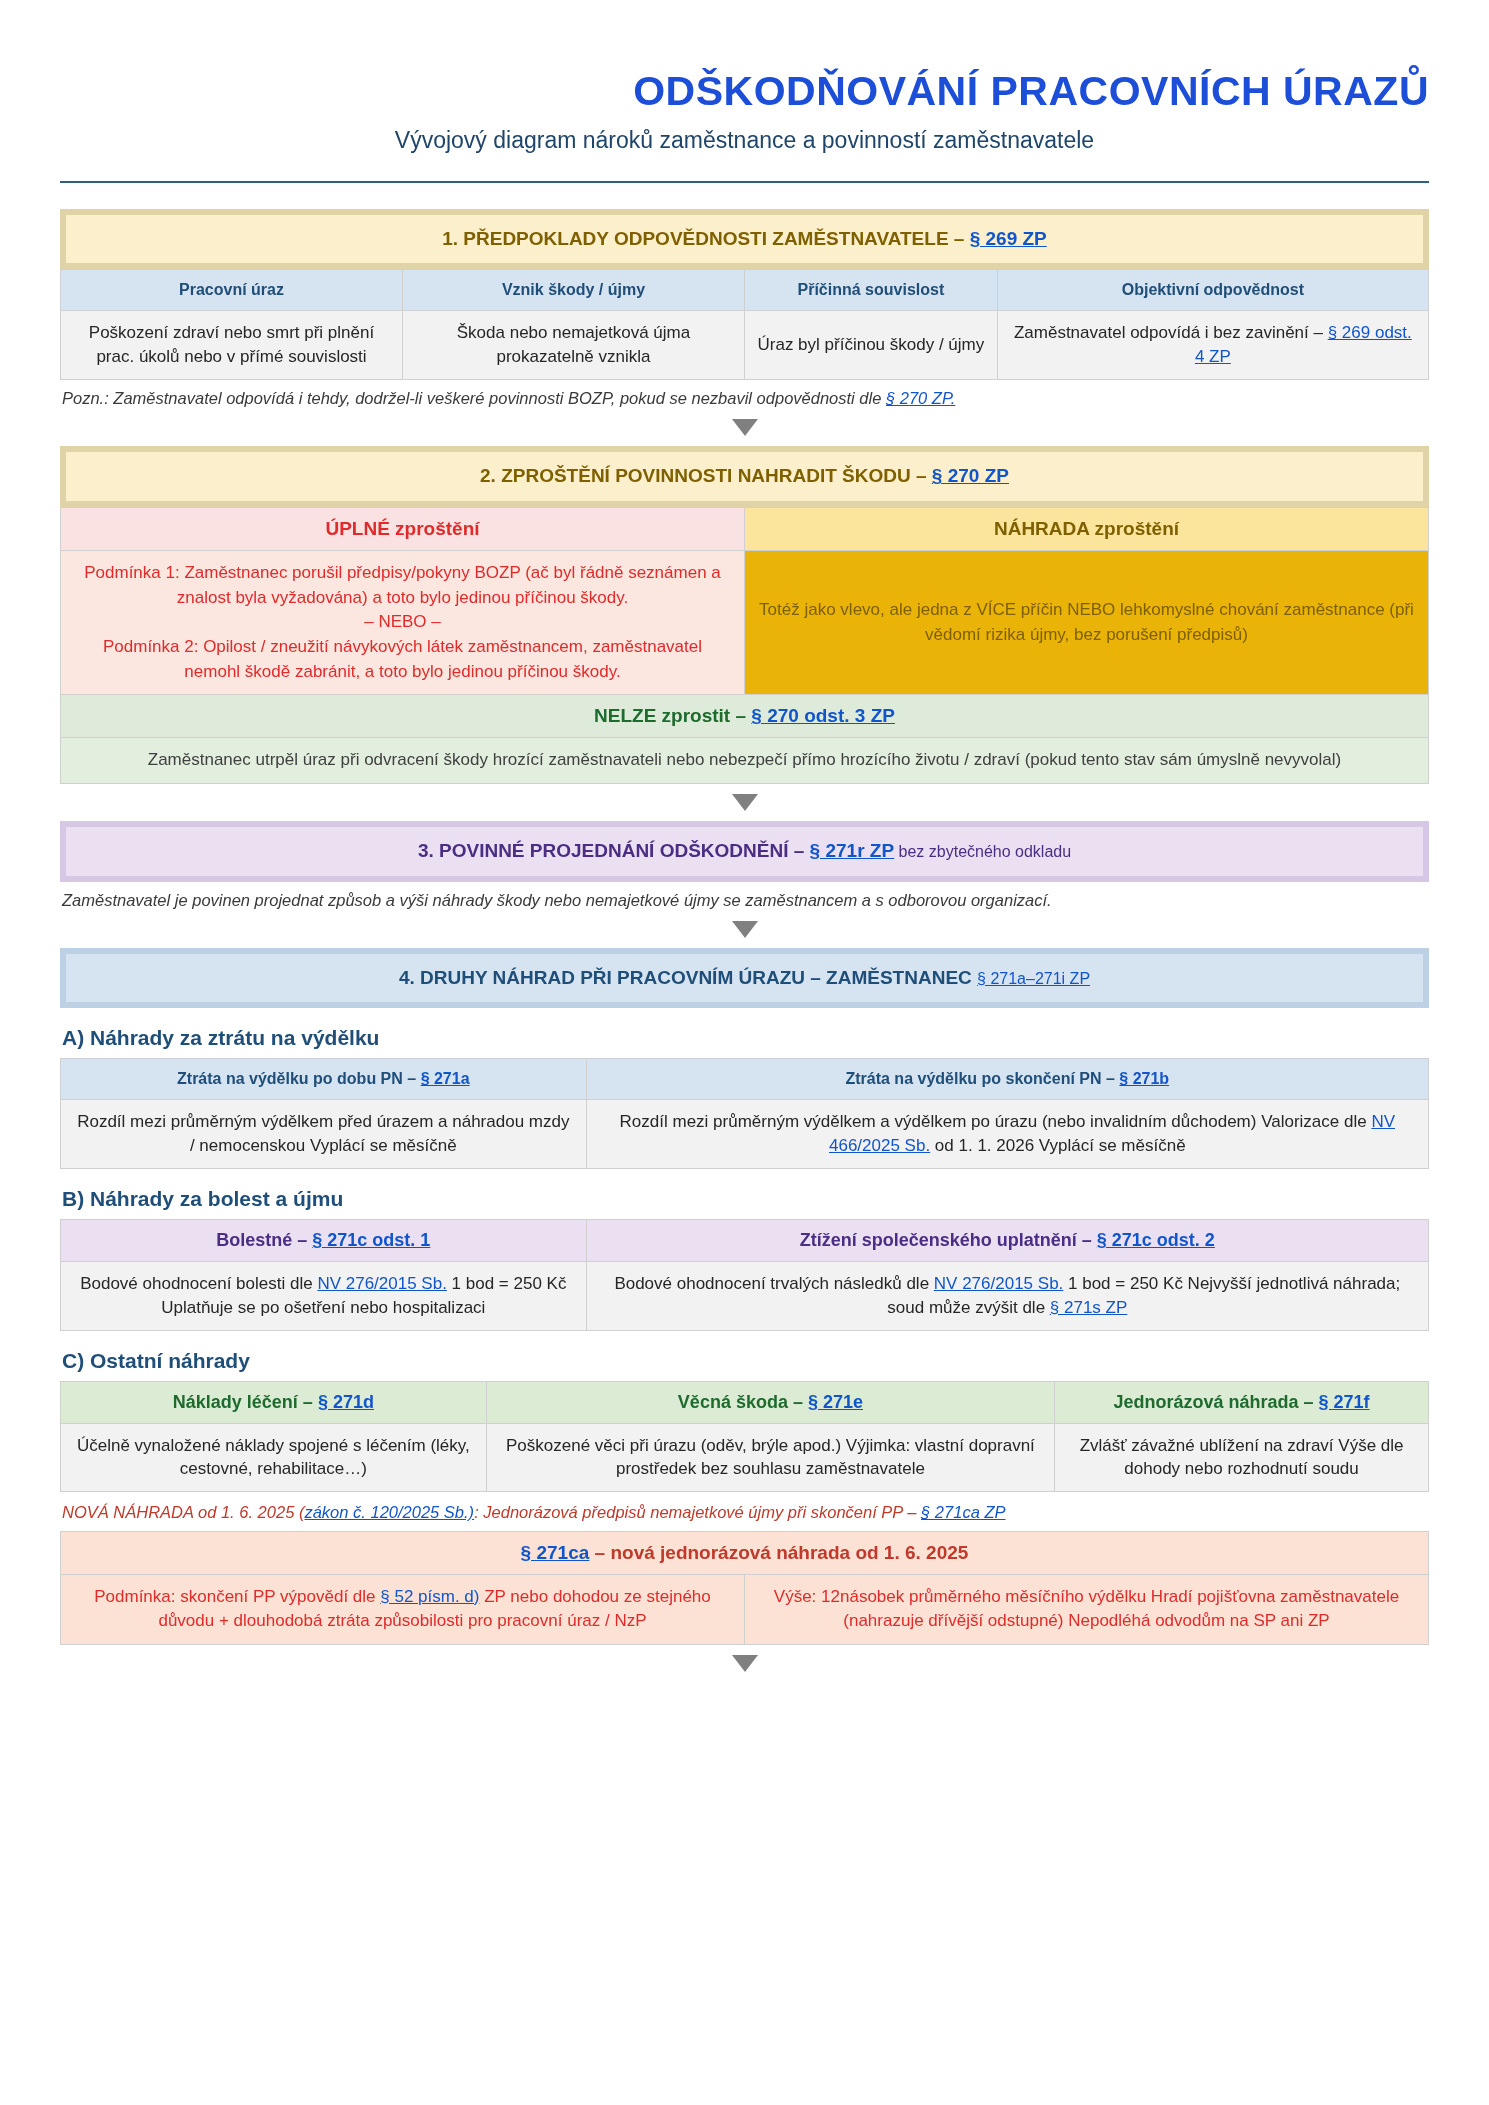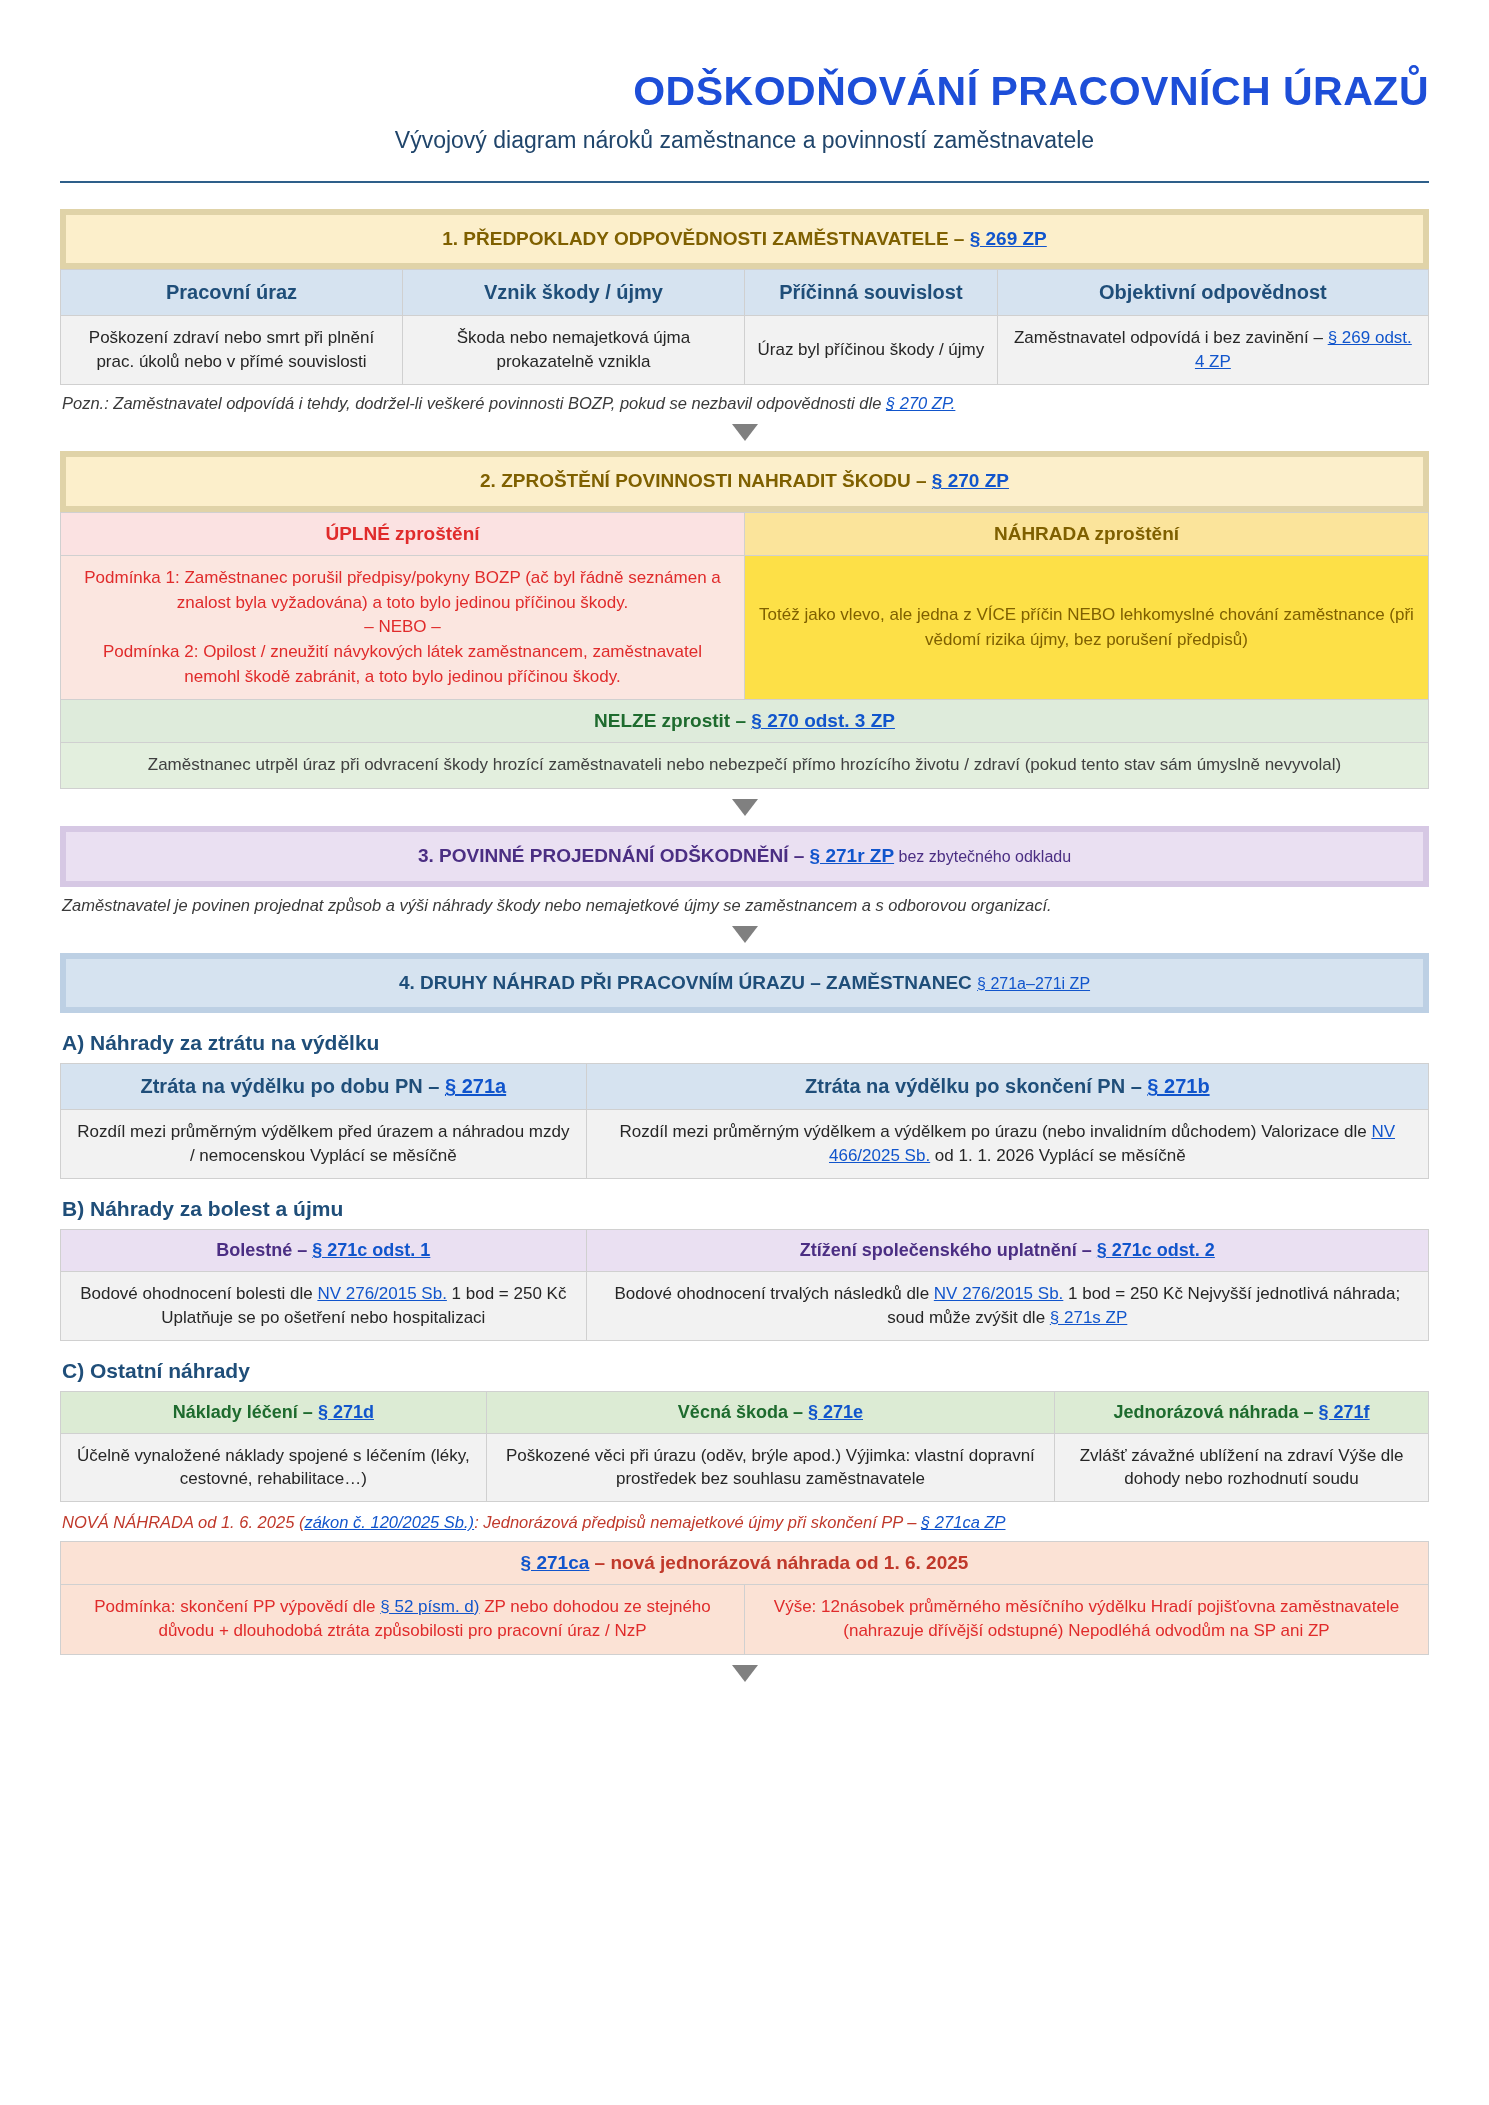--- a/index.html
+++ b/index.html
@@ -66,30 +66,30 @@
     width: 100%;
     border-collapse: collapse;
     table-layout: fixed;
   }
   .tbl td, .tbl th {
     border: 1px solid #d0d0d0;
     vertical-align: middle;
     padding: 10px 12px;
     text-align: center;
   }
-  .th-blue   { background: #D6E3F0; color: #1F4E79; font-weight: bold; font-size: 20px; line-height: 1.25;}
+  .th-blue   { background: #D6E3F0; color: #1F4E79; font-weight: bold; font-size: 16px; line-height: 1.25;}
   .th-pink   { background: #FBE2E2; color: #E02B2B; font-weight: bold; font-size: 19px; }
   .th-yellow { background: #FBE49B; color: #7F6000; font-weight: bold; font-size: 19px; }
   .th-purple { background: #EAE0F2; color: #4B2E83; font-weight: bold; font-size: 18px; }
   .th-green  { background: #DCEBD4; color: #1E6B2E; font-weight: bold; font-size: 18px; }
   .th-peach  { background: #FBE2D5; color: #C0392B; font-weight: bold; font-size: 19px; }
 
   .td-plain { background: #F2F2F2; color: #262626; font-size: 17px; line-height: 1.4; }
   .td-pink  { background: #FBE6E0; color: #E02B2B; font-size: 17px; line-height: 1.45; }
-  .td-yellow{ background: #fde047; color: #7F6000; font-size: 17px; line-height: 1.45; }
+  .td-yellow{ background: #eab308; color: #7F6000; font-size: 17px; line-height: 1.45; }
   .td-green-soft { background: #E3EFDE; color: #404040; font-size: 17px; line-height: 1.45; }
   .td-peach { background: #FBE2D5; color: #E02B2B; font-size: 17px; line-height: 1.45; }
 
   .note {
     font-style: italic;
     font-size: 16.5px;
     color: #3a3a3a;
     margin: 7px 0 0 2px;
     line-height: 1.35;
   }

